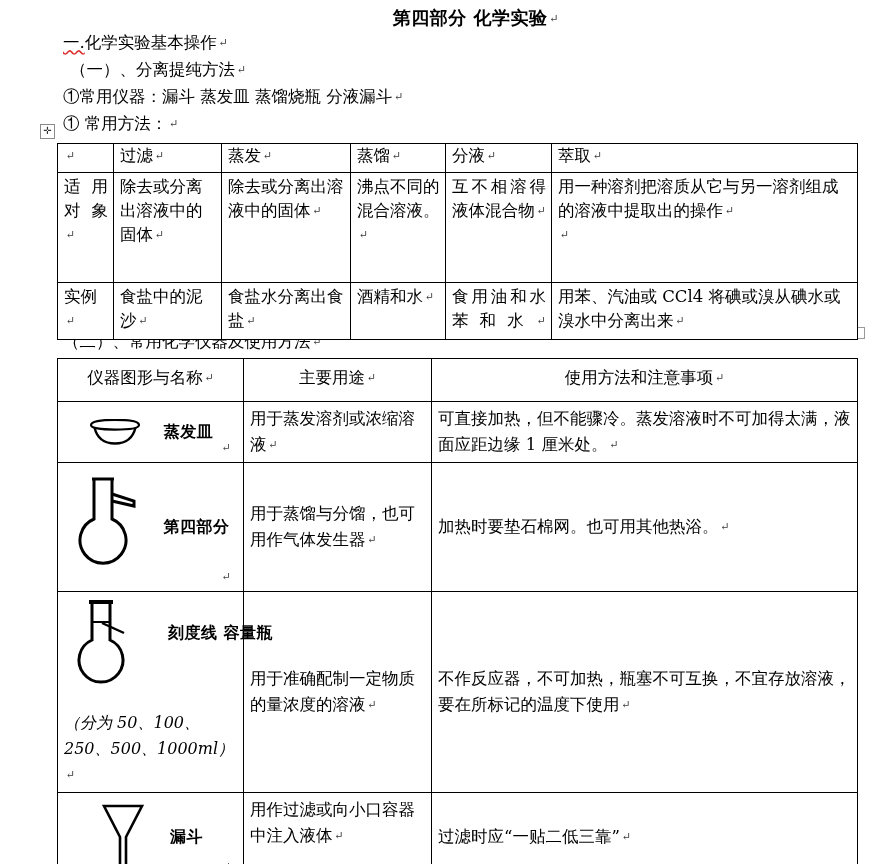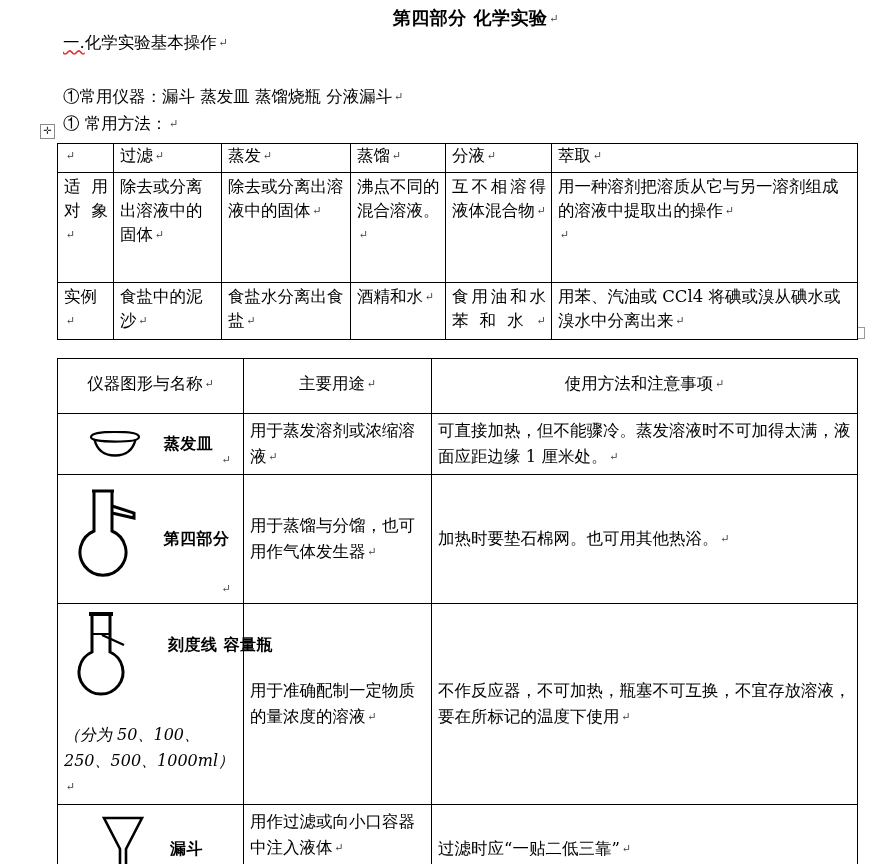--- a/index.html
+++ b/index.html
@@ -126,21 +126,21 @@
     padding: 4px 6px;
     line-height: 26px;
   }
   #tbl-apparatus .a0 { width: 186px; }
   #tbl-apparatus .a1 { width: 188px; }
   #tbl-apparatus .a2 { width: auto; }
   #tbl-apparatus .hdr td {
     text-align: center;
     height: 30px;
     line-height: 26px;
-    padding: 12px 6px;
+    padding: 6px 6px;
   }
   #tbl-apparatus .mid { vertical-align: middle; }
 
   .fig-cell {
     position: relative;
   }
   .fig-wrap {
     display: flex;
     align-items: center;
     justify-content: center;
@@ -180,29 +180,35 @@
 <div id="page">
 
   <div class="doc-title">
     <span>第四部分  化学实验</span><span class="pilcrow">↵</span>
   </div>
 
   <div class="body-line line-1">
     <span class="spell-err">一.</span><span>化学实验基本操作</span><span class="pilcrow">↵</span>
   </div>
 
+  <div class="body-line line-2">
+    <span>（一）、分离提纯方法</span><span class="pilcrow">↵</span>
+  </div>
 
   <div class="body-line line-3">
     <span>①常用仪器：漏斗   蒸发皿   蒸馏烧瓶   分液漏斗</span><span class="pilcrow">↵</span>
   </div>
 
   <div class="body-line line-4">
     <span>①  常用方法：</span><span class="pilcrow">↵</span>
   </div>
 
+  <div class="body-line line-5">
+    <span>（二）、常用化学仪器及使用方法</span><span class="pilcrow">↵</span>
+  </div>
 
   <div class="tbl-move-handle">✛</div>
   <div class="tbl-resize-handle"></div>
 
   <table id="tbl-methods" class="doc-tbl">
     <colgroup>
       <col class="c0">
         <col class="c1">
         <col class="c2">
         <col class="c3">

